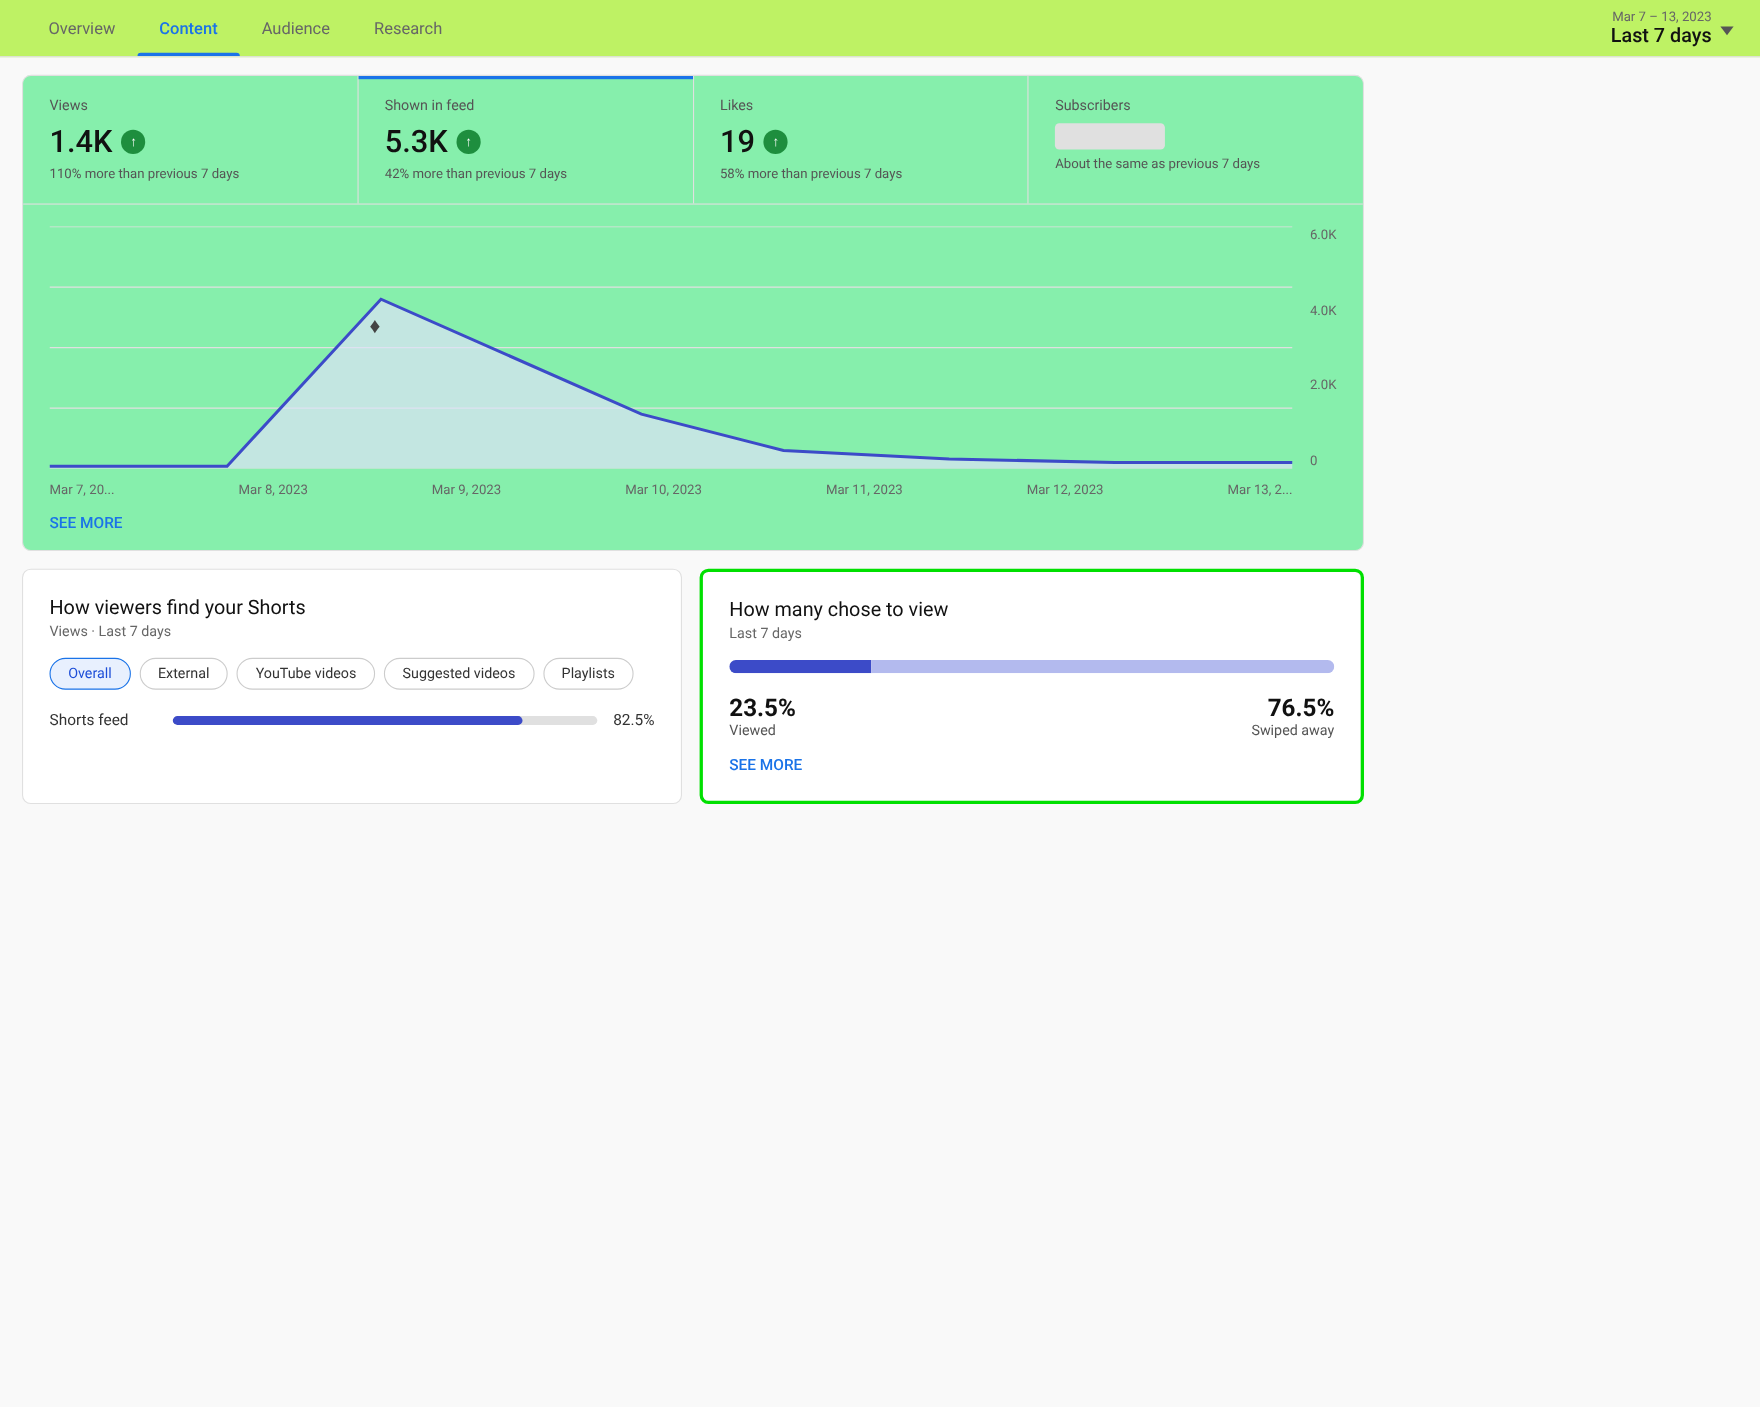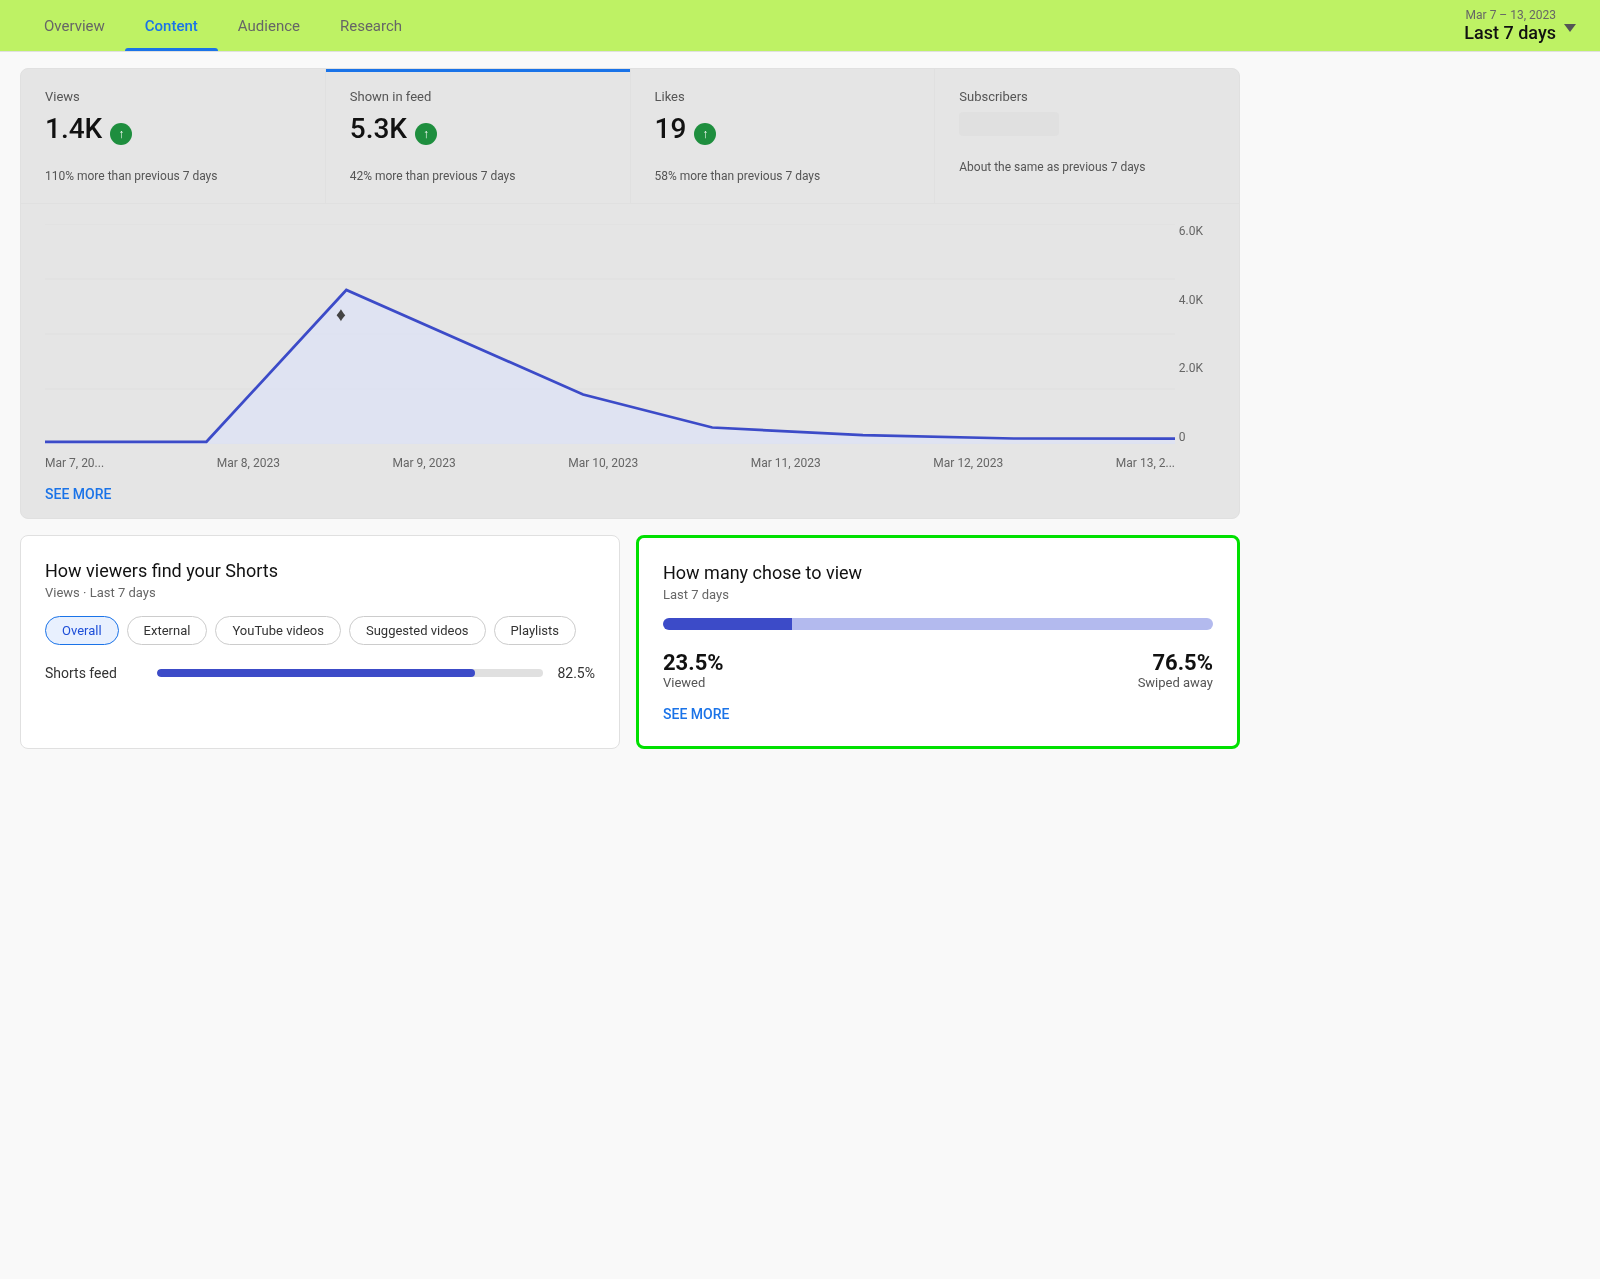--- a/index.html
+++ b/index.html
@@ -64,21 +64,21 @@
     }
 
     
     .main {
       padding: 16px 20px;
       max-width: 1260px;
     }
 
     
     .stats-card {
-      background: #e5e5e5;
+      background: #86efac;
       border: 1px solid #e0e0e0;
       border-radius: 8px;
       overflow: hidden;
       margin-bottom: 16px;
     }
     .stats-row {
       display: flex;
       border-bottom: 1px solid #e0e0e0;
     }
     .stat-item {
@@ -95,23 +95,23 @@
       height: 3px;
       background: #1a73e8;
     }
     .stat-label {
       font-size: 13px;
       color: #555;
       margin-bottom: 8px;
     }
     .stat-value-row {
       display: flex;
-      align-items: flex-end;
+      align-items: center;
       gap: 8px;
-      margin-bottom: 24px;
+      margin-bottom: 6px;
     }
     .stat-value {
       font-size: 28px;
       font-weight: 500;
       color: #111;
     }
     .stat-change {
       font-size: 12px;
       color: #555;
     }
@@ -136,21 +136,21 @@
     .chart-area {
       padding: 20px 24px 0;
     }
     .chart-container {
       position: relative;
       height: 220px;
       margin-bottom: 0;
     }
     .chart-y-labels {
       position: absolute;
-      right: 12px;
+      right: 0;
       top: 0;
       height: 100%;
       display: flex;
       flex-direction: column;
       justify-content: space-between;
       padding: 0;
       font-size: 12px;
       color: #666;
       gap: 16px;
     }

